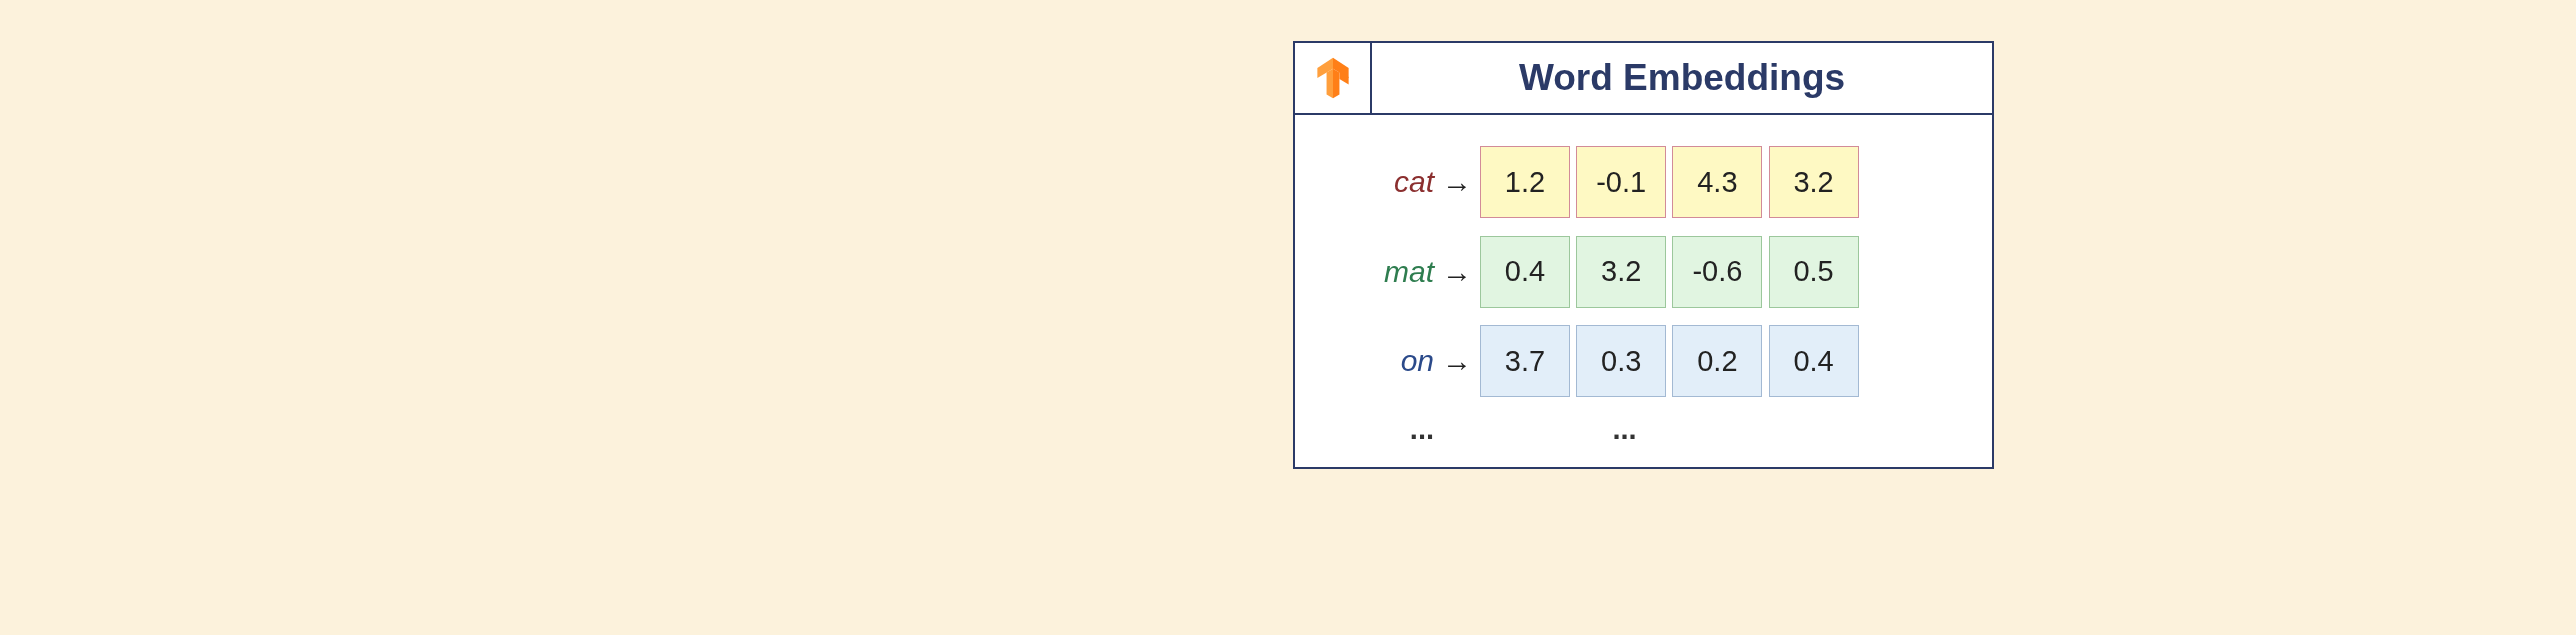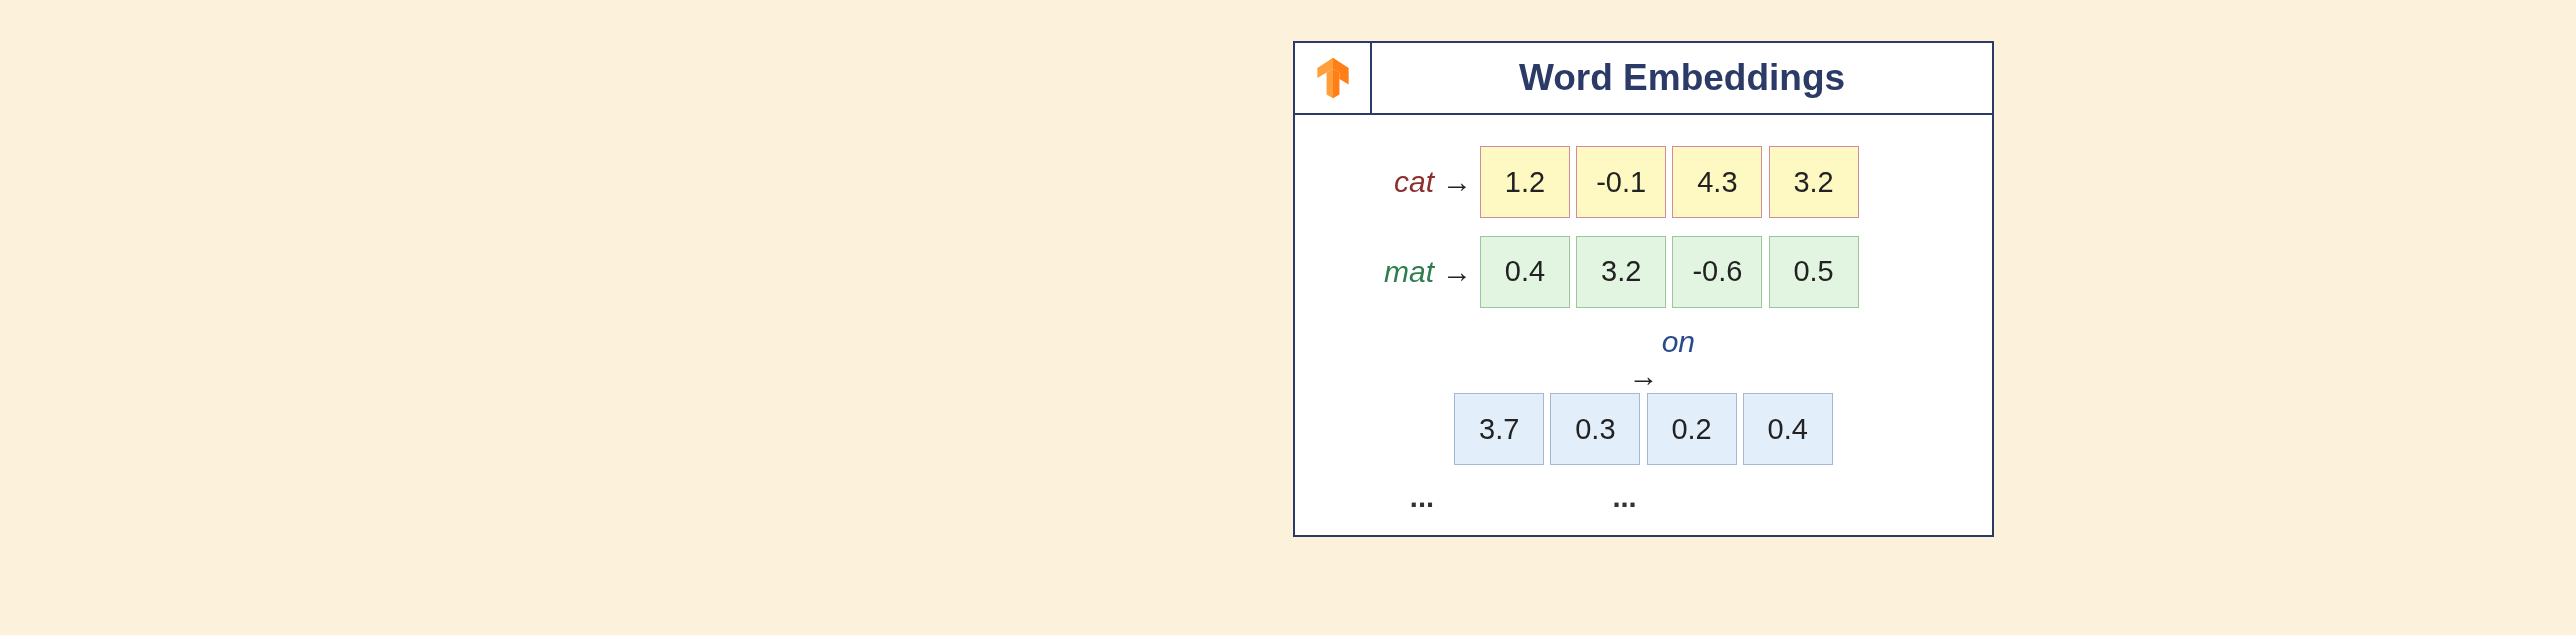--- a/index.html
+++ b/index.html
@@ -82,21 +82,21 @@
   }
   .panel-body {
     background: #fff;
     padding: 31px 36px 20.6px 36px;
   }
   .row {
     display: flex;
     align-items: center;
     margin-bottom: 17.5px;
   }
-  .row:last-child { margin-bottom: 16px; flex-direction: column; }
+  .row:last-child { margin-bottom: 16px; }
   .word-label {
     width: 103px;
     text-align: right;
     font-style: italic;
     font-size: 30px;
     font-weight: 400;
   }
   .word-cat   { color: #8b2f2f; }
   .word-mat   { color: #2e7d4f; }
   .word-on    { color: #2b4a8a; }

